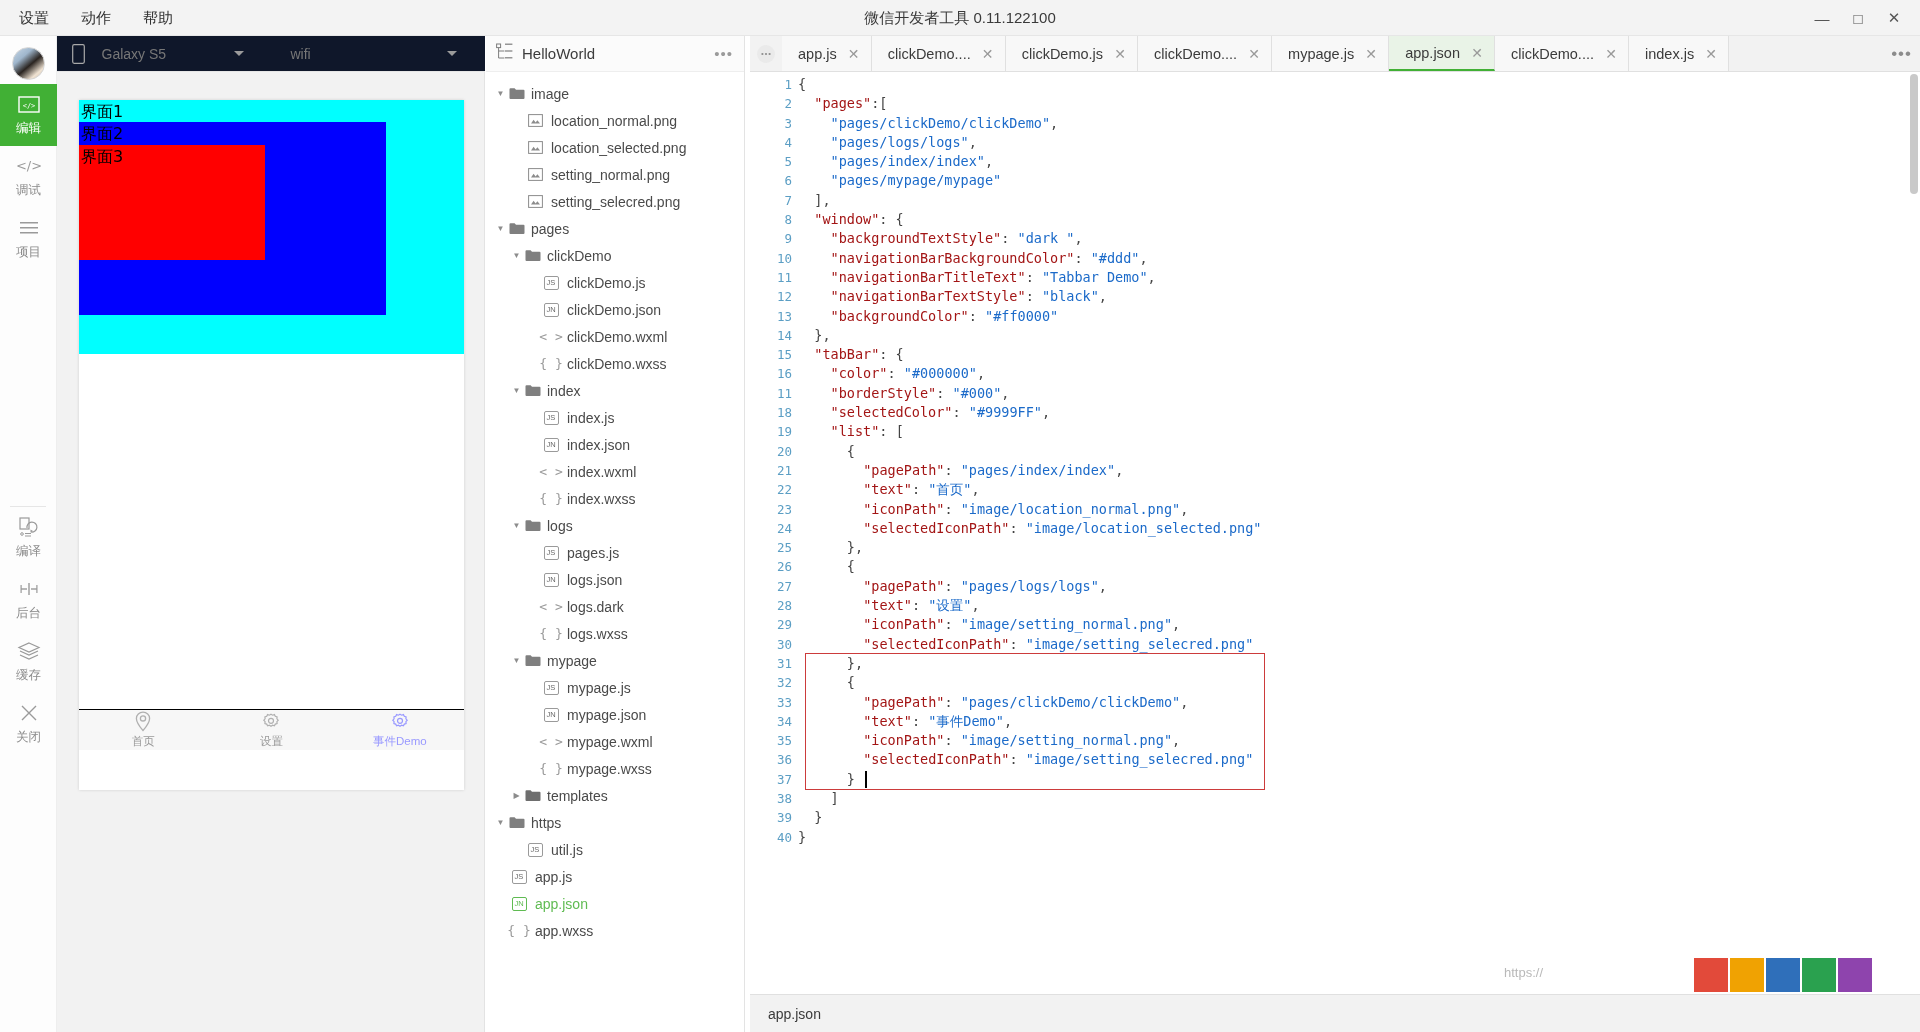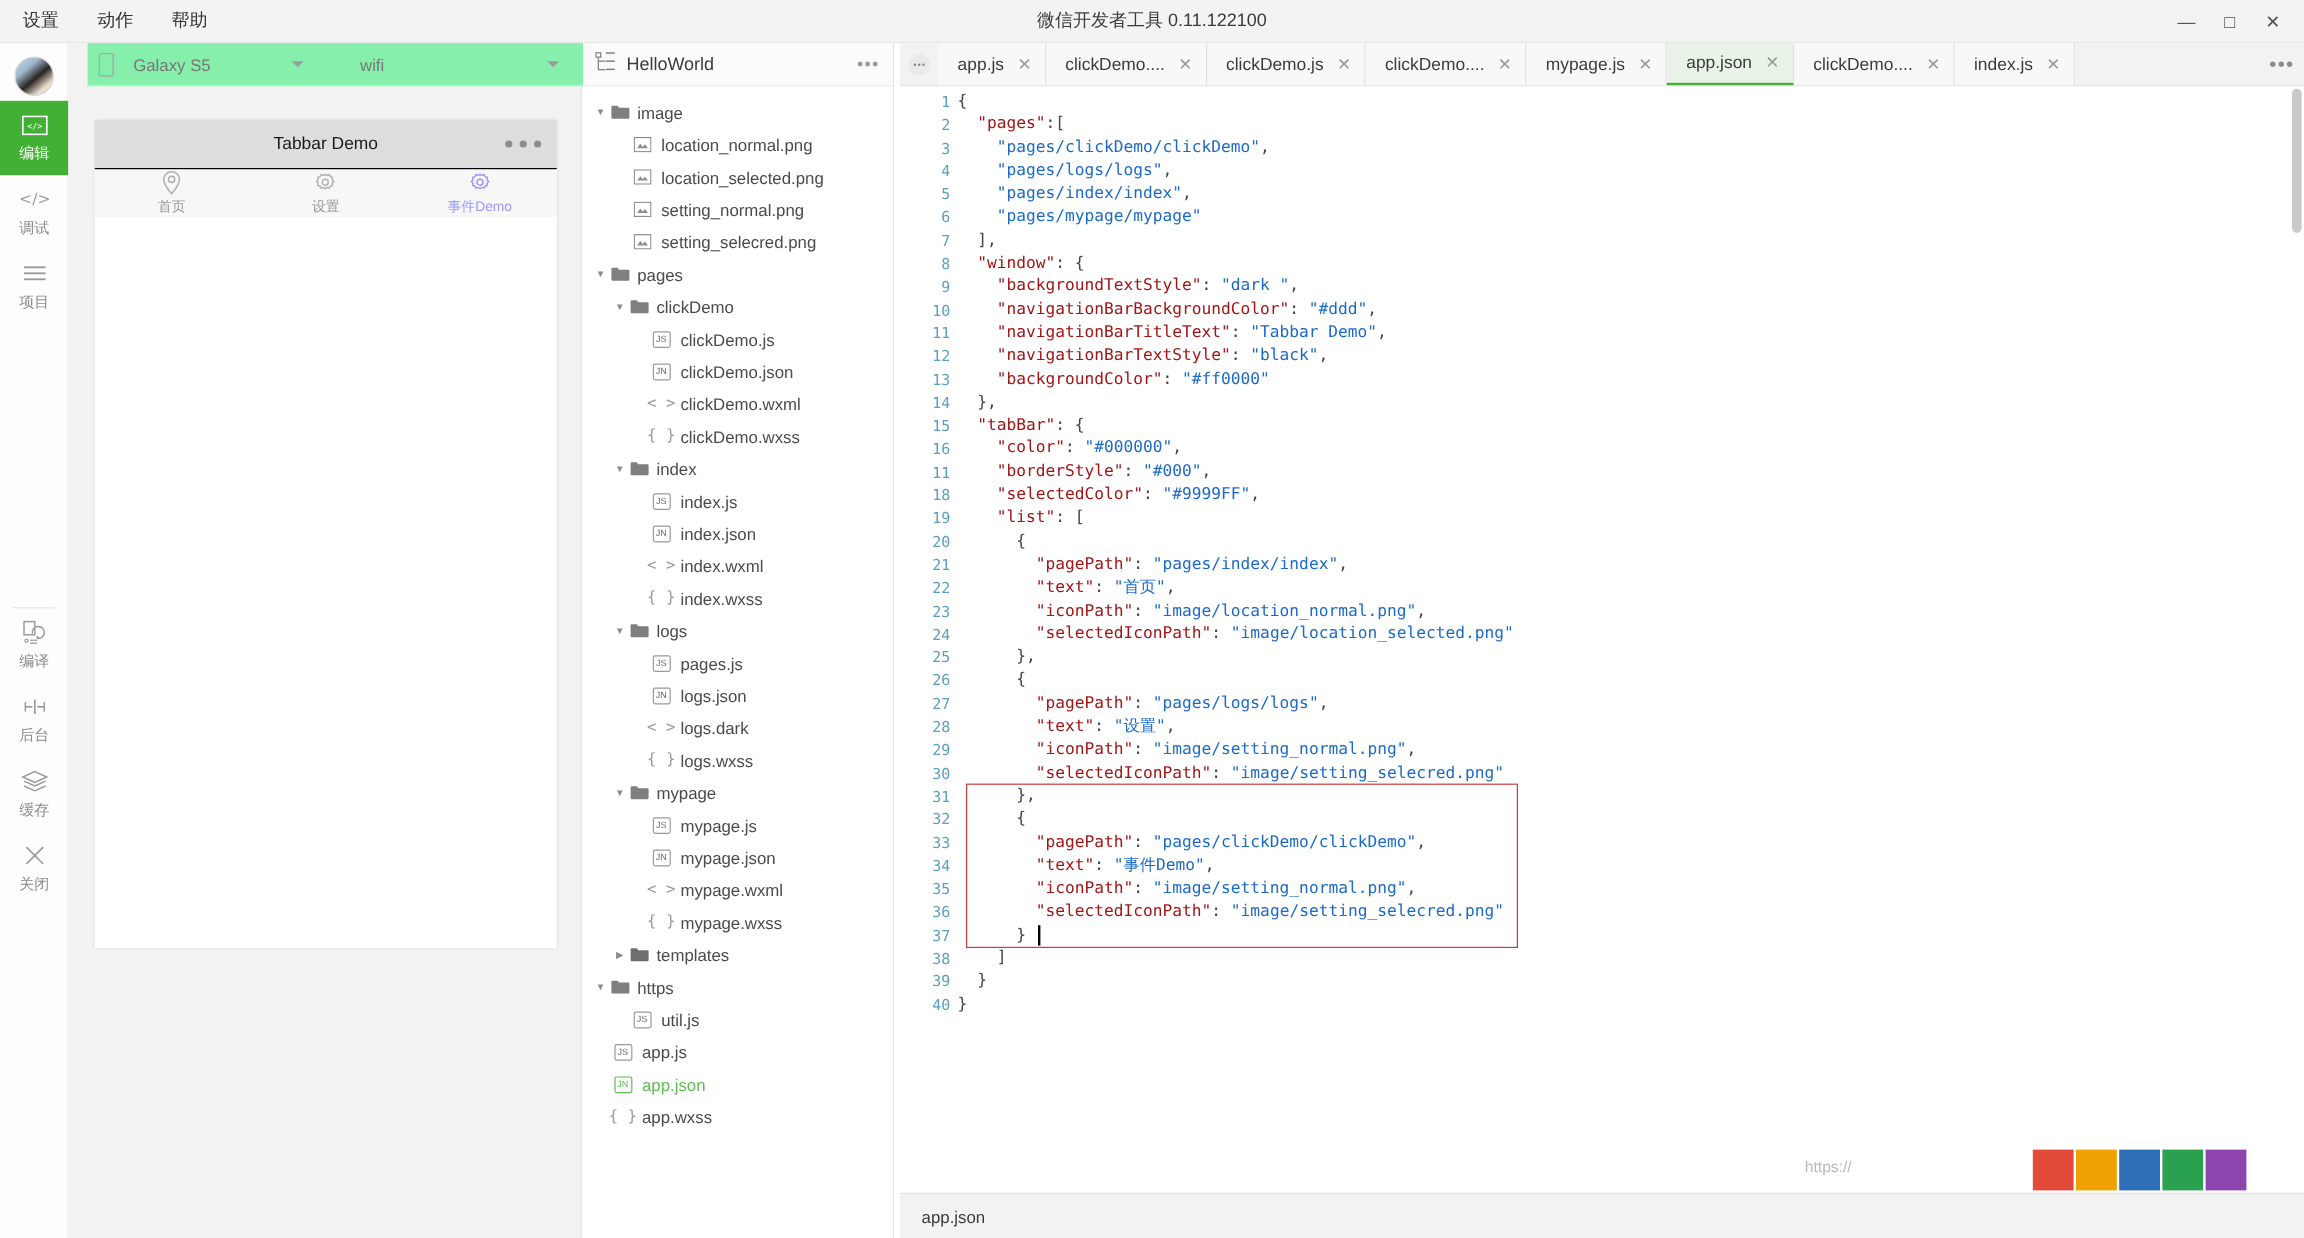--- a/index.html
+++ b/index.html
@@ -66,23 +66,23 @@
   .rail-btn svg { display: block; }
   .rail-sep { height: 1px; background: #e6e6e6; margin: 0 10px; }
   #rail .spacer-top { height: 236px; }
 
   
   #simcol {
     position: absolute; left: 57px; top: 36px; width: 428px; height: 996px;
     background: #f2f2f2; border-right: 1px solid #e3e3e3;
   }
   #simbar {
-    position: absolute; left: 16px; top: 0; width: 428px; height: 36px;
-    background: #86efac; border-bottom: 1px solid #e6e6e6;
-    display: flex; align-items: center;
+    position: absolute; left: 0; top: 0; width: 428px; height: 36px;
+    background: #0f172a; border-bottom: 1px solid #e6e6e6;
+    display: flex; align-items: center; justify-content: center;
   }
   .phone-glyph { width: 30px; display: flex; justify-content: center; color: #9a9a9a; }
   .sim-select {
     height: 36px; display: flex; align-items: center; font-size: 14px;
     color: #777; position: relative;
   }
   .sim-select .caret {
     width: 0; height: 0; border-left: 5px solid transparent;
     border-right: 5px solid transparent; border-top: 5px solid #9b9b9b;
   }
@@ -337,27 +337,27 @@
       <span>Galaxy S5</span>
       <span class="caret"></span>
     </div>
     <div class="sim-select net">
       <span>wifi</span>
       <span class="caret"></span>
     </div>
   </div>
 
   <div id="phone">
-    <div id="phone-nav">
-      <div class="nav-title">Tabbar Demo</div>
-      <div class="dots">
-          <i></i>
-          <i></i>
-          <i></i>
-        </div>
+    <div id="phone-body">
+      <div class="view1"></div>
+      <div class="view2"></div>
+      <div class="view3"></div>
+      <div class="vlabel" style="top:2px">界面1</div>
+      <div class="vlabel" style="top:24px">界面2</div>
+      <div class="vlabel" style="top:47px">界面3</div>
     </div>
     <div id="phone-tabbar">
       <div class="ptab">
         <span class="pi">
           <svg width="18" height="21" viewBox="0 0 18 21">
               <path d="M9 1.2 C5.3 1.2 2.4 4 2.4 7.4 C2.4 11.8 9 19.5 9 19.5 C9 19.5 15.6 11.8 15.6 7.4 C15.6 4 12.7 1.2 9 1.2 Z" fill="none" stroke="#b0b0b0" stroke-width="1.3"></path>
               <circle cx="9" cy="7.4" r="2.6" fill="none" stroke="#b0b0b0" stroke-width="1.3"></circle>
             </svg>
         </span>
         <span>首页</span>

